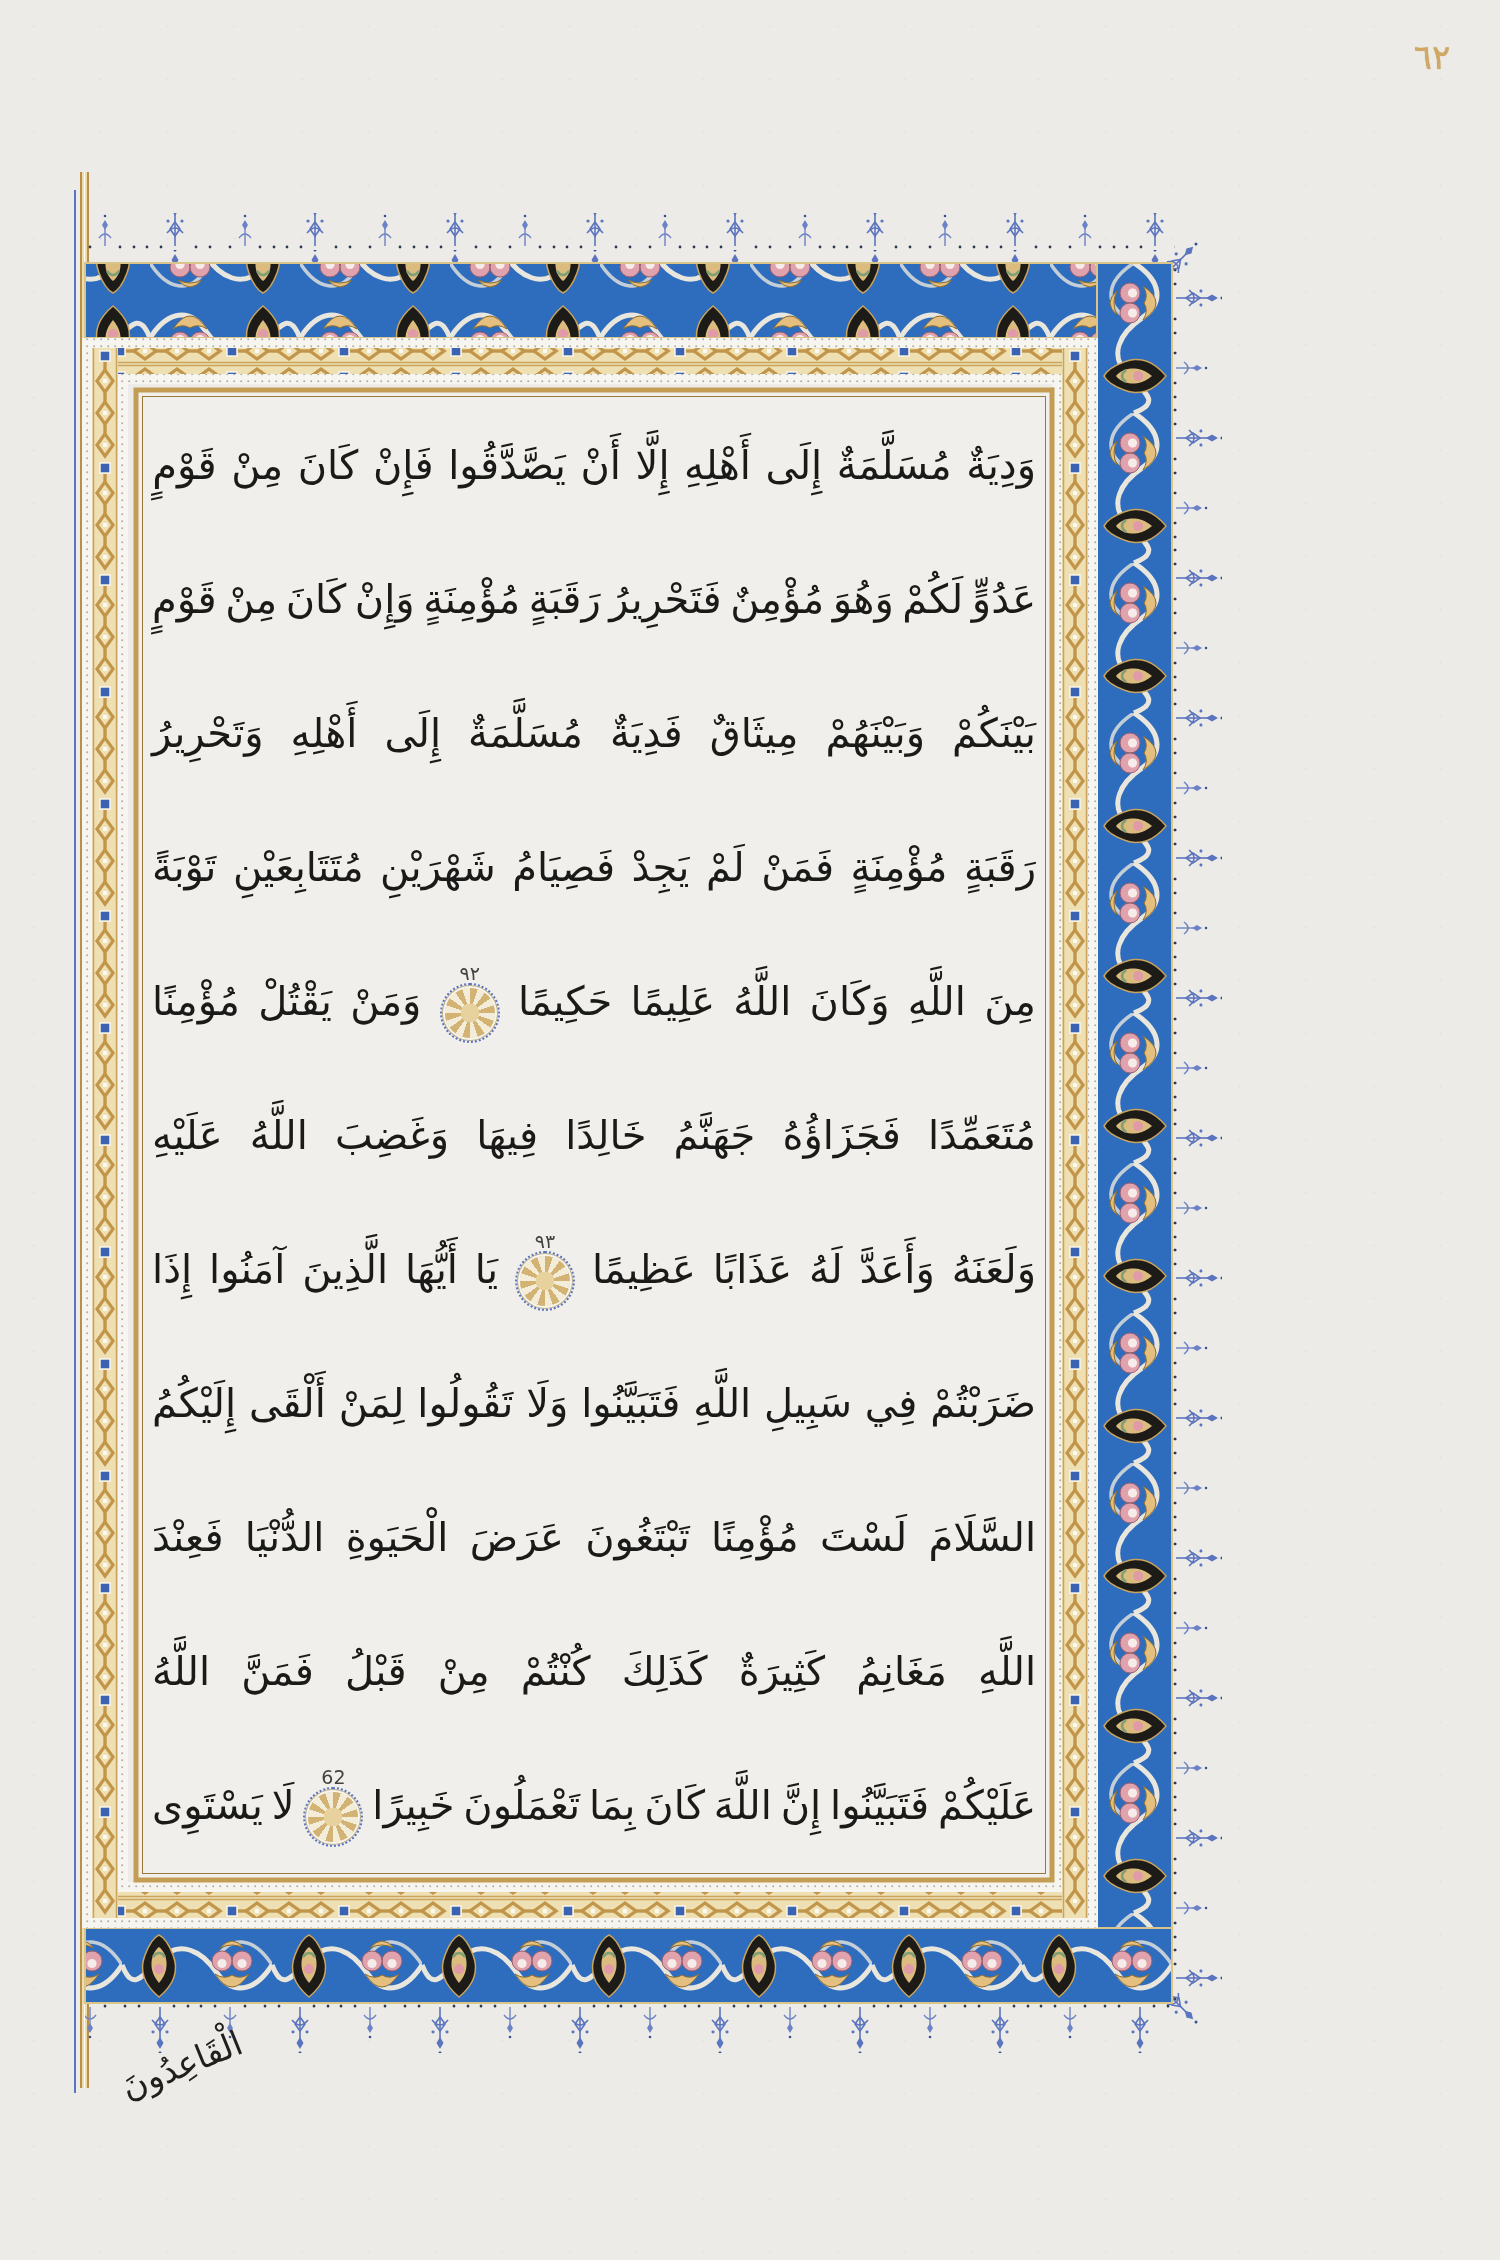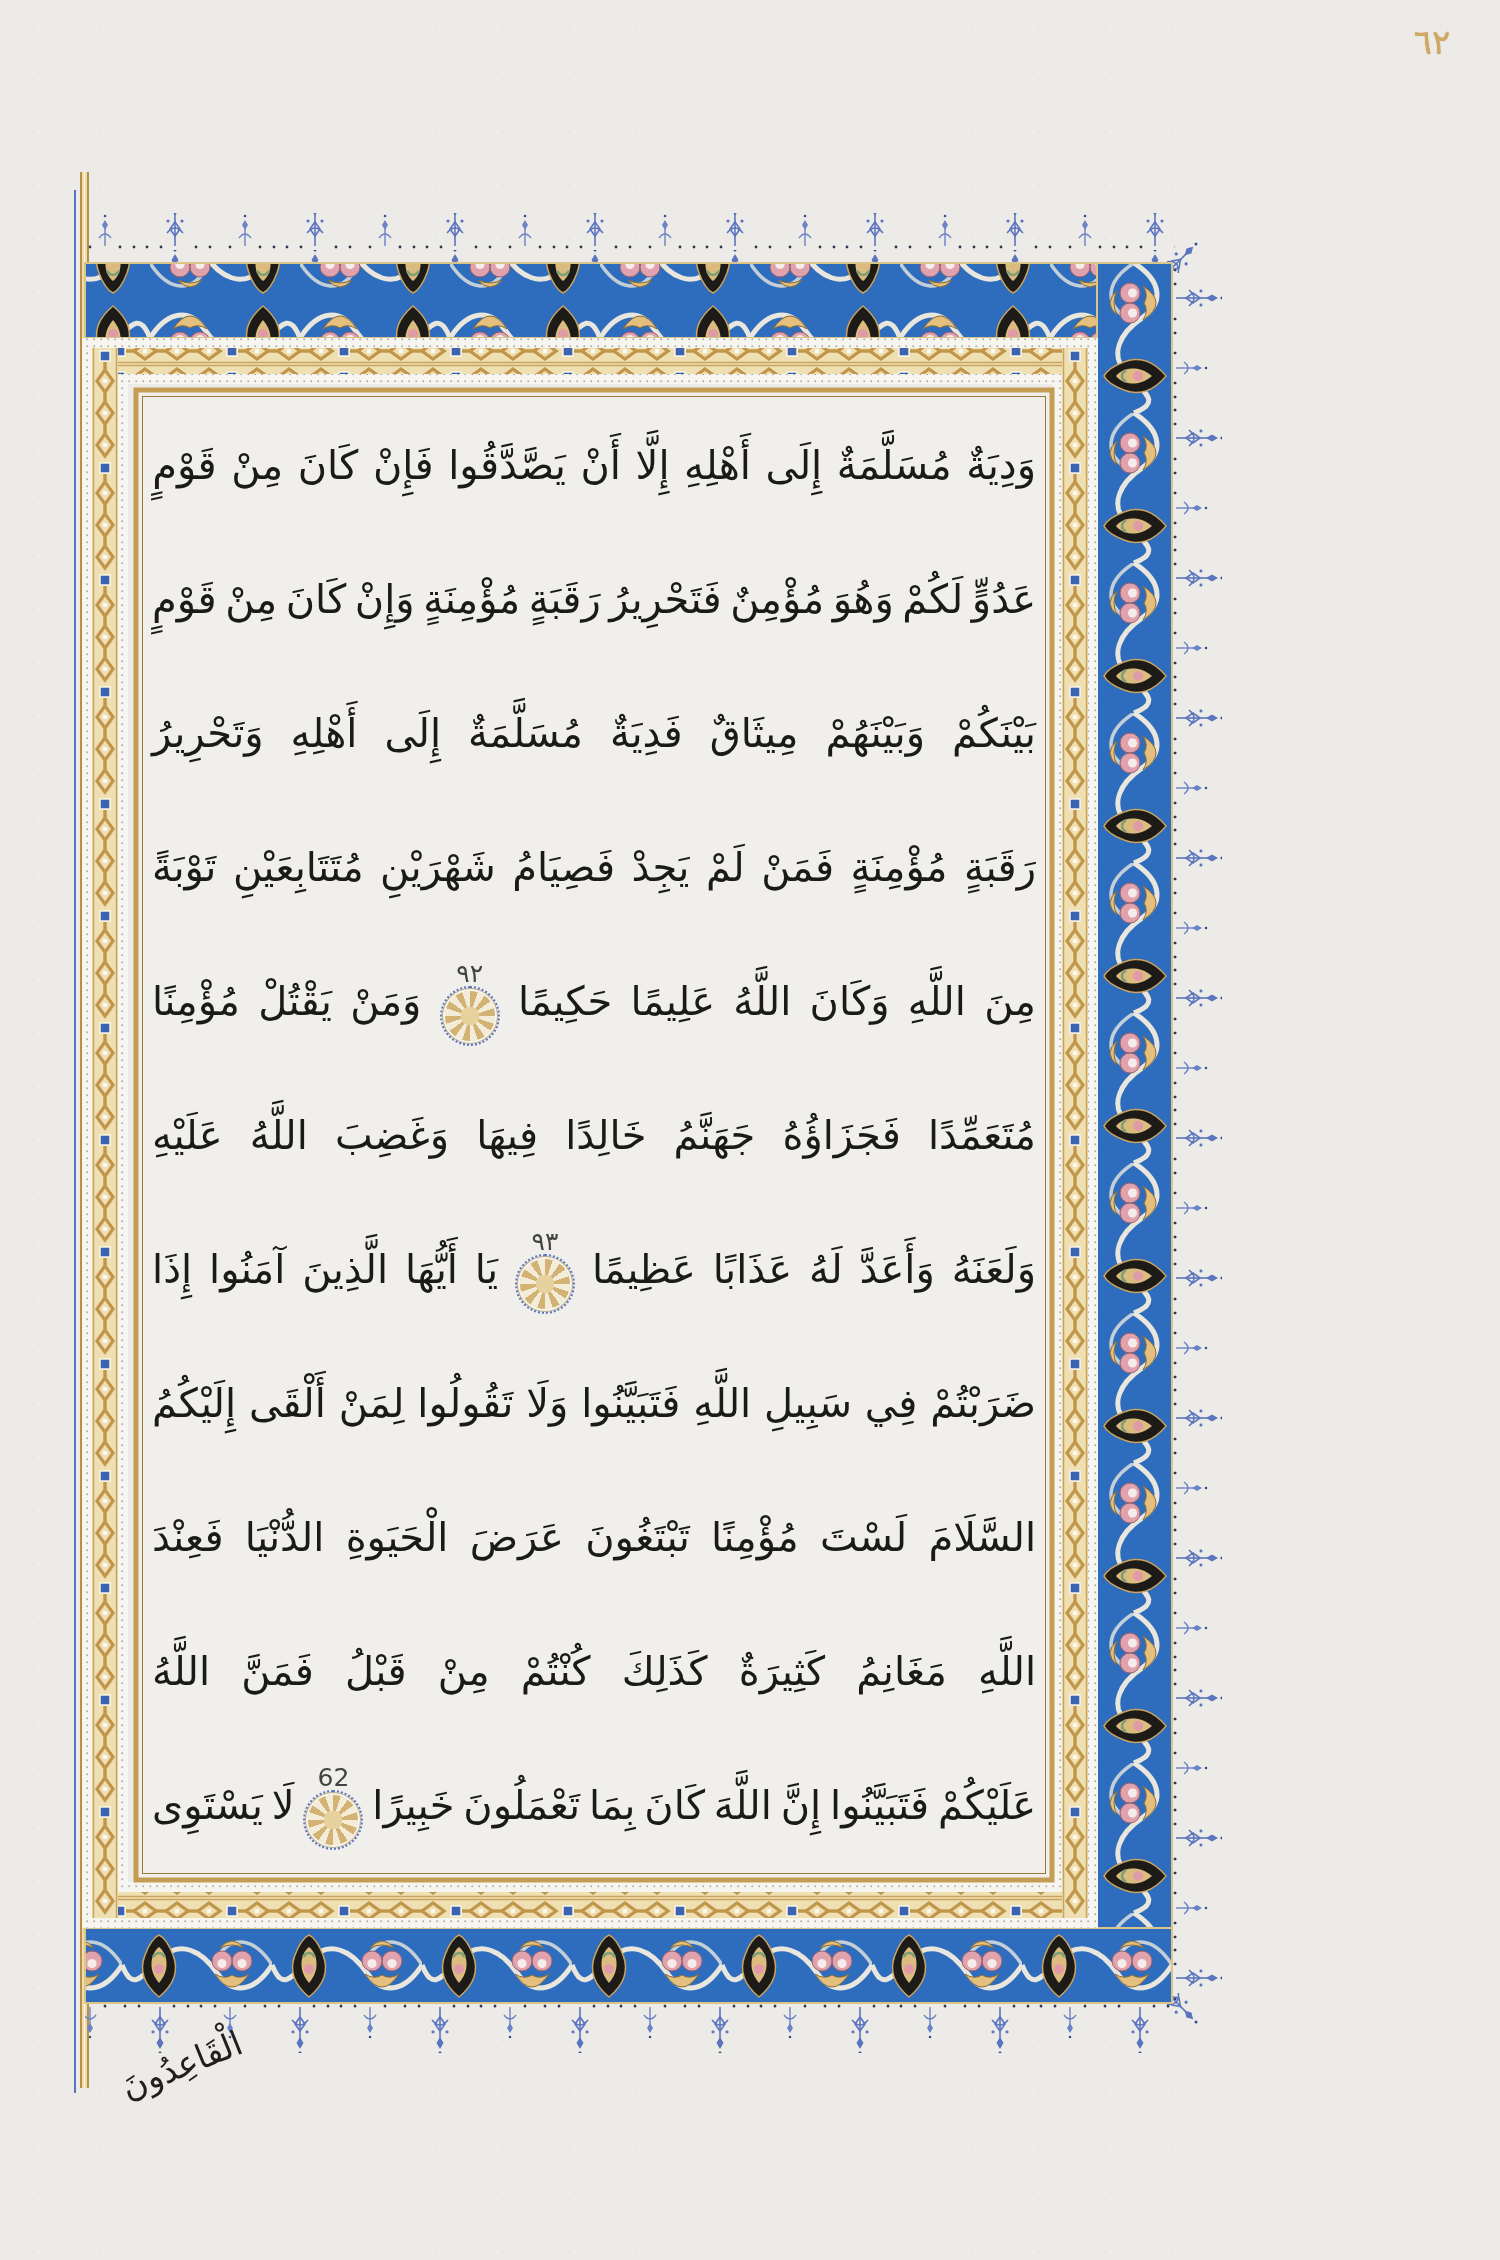--- a/index.html
+++ b/index.html
@@ -16,37 +16,37 @@
     background-image:radial-gradient(rgba(90,80,60,.05) 1.2px,transparent 1.3px);
     background-size:67px 53px;
   }
   
   .rule-blue{position:absolute;left:74px;top:190px;width:2px;height:1903px;background:var(--fringe-blue,#6e84c3);}
   .rule-gold{position:absolute;left:80px;top:172px;width:9px;height:1916px;
     background:linear-gradient(90deg,#b98f4a 0 2px,#eedcab 2px 4px,#fdfbf4 4px 5px,#eedcab 5px 7px,#b98f4a 7px 9px);}
   
   .frame-svg{position:absolute;left:0;top:0;}
   
-  .folio{position:absolute;left:1392px;top:22px;width:80px;text-align:center;
+  .folio{position:absolute;left:1392px;top:37px;width:80px;text-align:center;
     font-size:34px;color:var(--folio-gold,#cfa963);text-shadow:0 0 1px #b99248;}
   
   .text-block{
     position:absolute;left:152px;top:398px;width:884px;height:1474px;
     display:flex;flex-direction:column;justify-content:space-between;
     direction:rtl;color:var(--ink,#1a1a18);
   }
   .text-line{
     height:134px;display:flex;direction:rtl;align-items:center;
     justify-content:space-between;font-size:40px;white-space:nowrap;
     font-weight:500;
   }
   .word{display:inline-block;}
   
   .verse-marker{position:relative;display:inline-flex;flex-direction:column;align-items:center;width:60px;}
-  .verse-num{font-size:25px;line-height:1;color:#44443e;margin-bottom:5px;}
+  .verse-num{font-size:19px;line-height:1;color:#44443e;margin-bottom:5px;}
   .rosette{
     width:50px;height:50px;border-radius:50%;
     background:
       radial-gradient(circle,#e7d19c 0 26%,rgba(0,0,0,0) 27%),
       repeating-conic-gradient(#d2b374 0deg 18deg,#f3ecd9 18deg 36deg);
     box-shadow:0 0 0 2px #f8f5ec,0 0 0 3px #bfae85;
     outline:2px dotted var(--fringe-blue,#6e84c3);outline-offset:3px;
   }
   
   .catchword{

